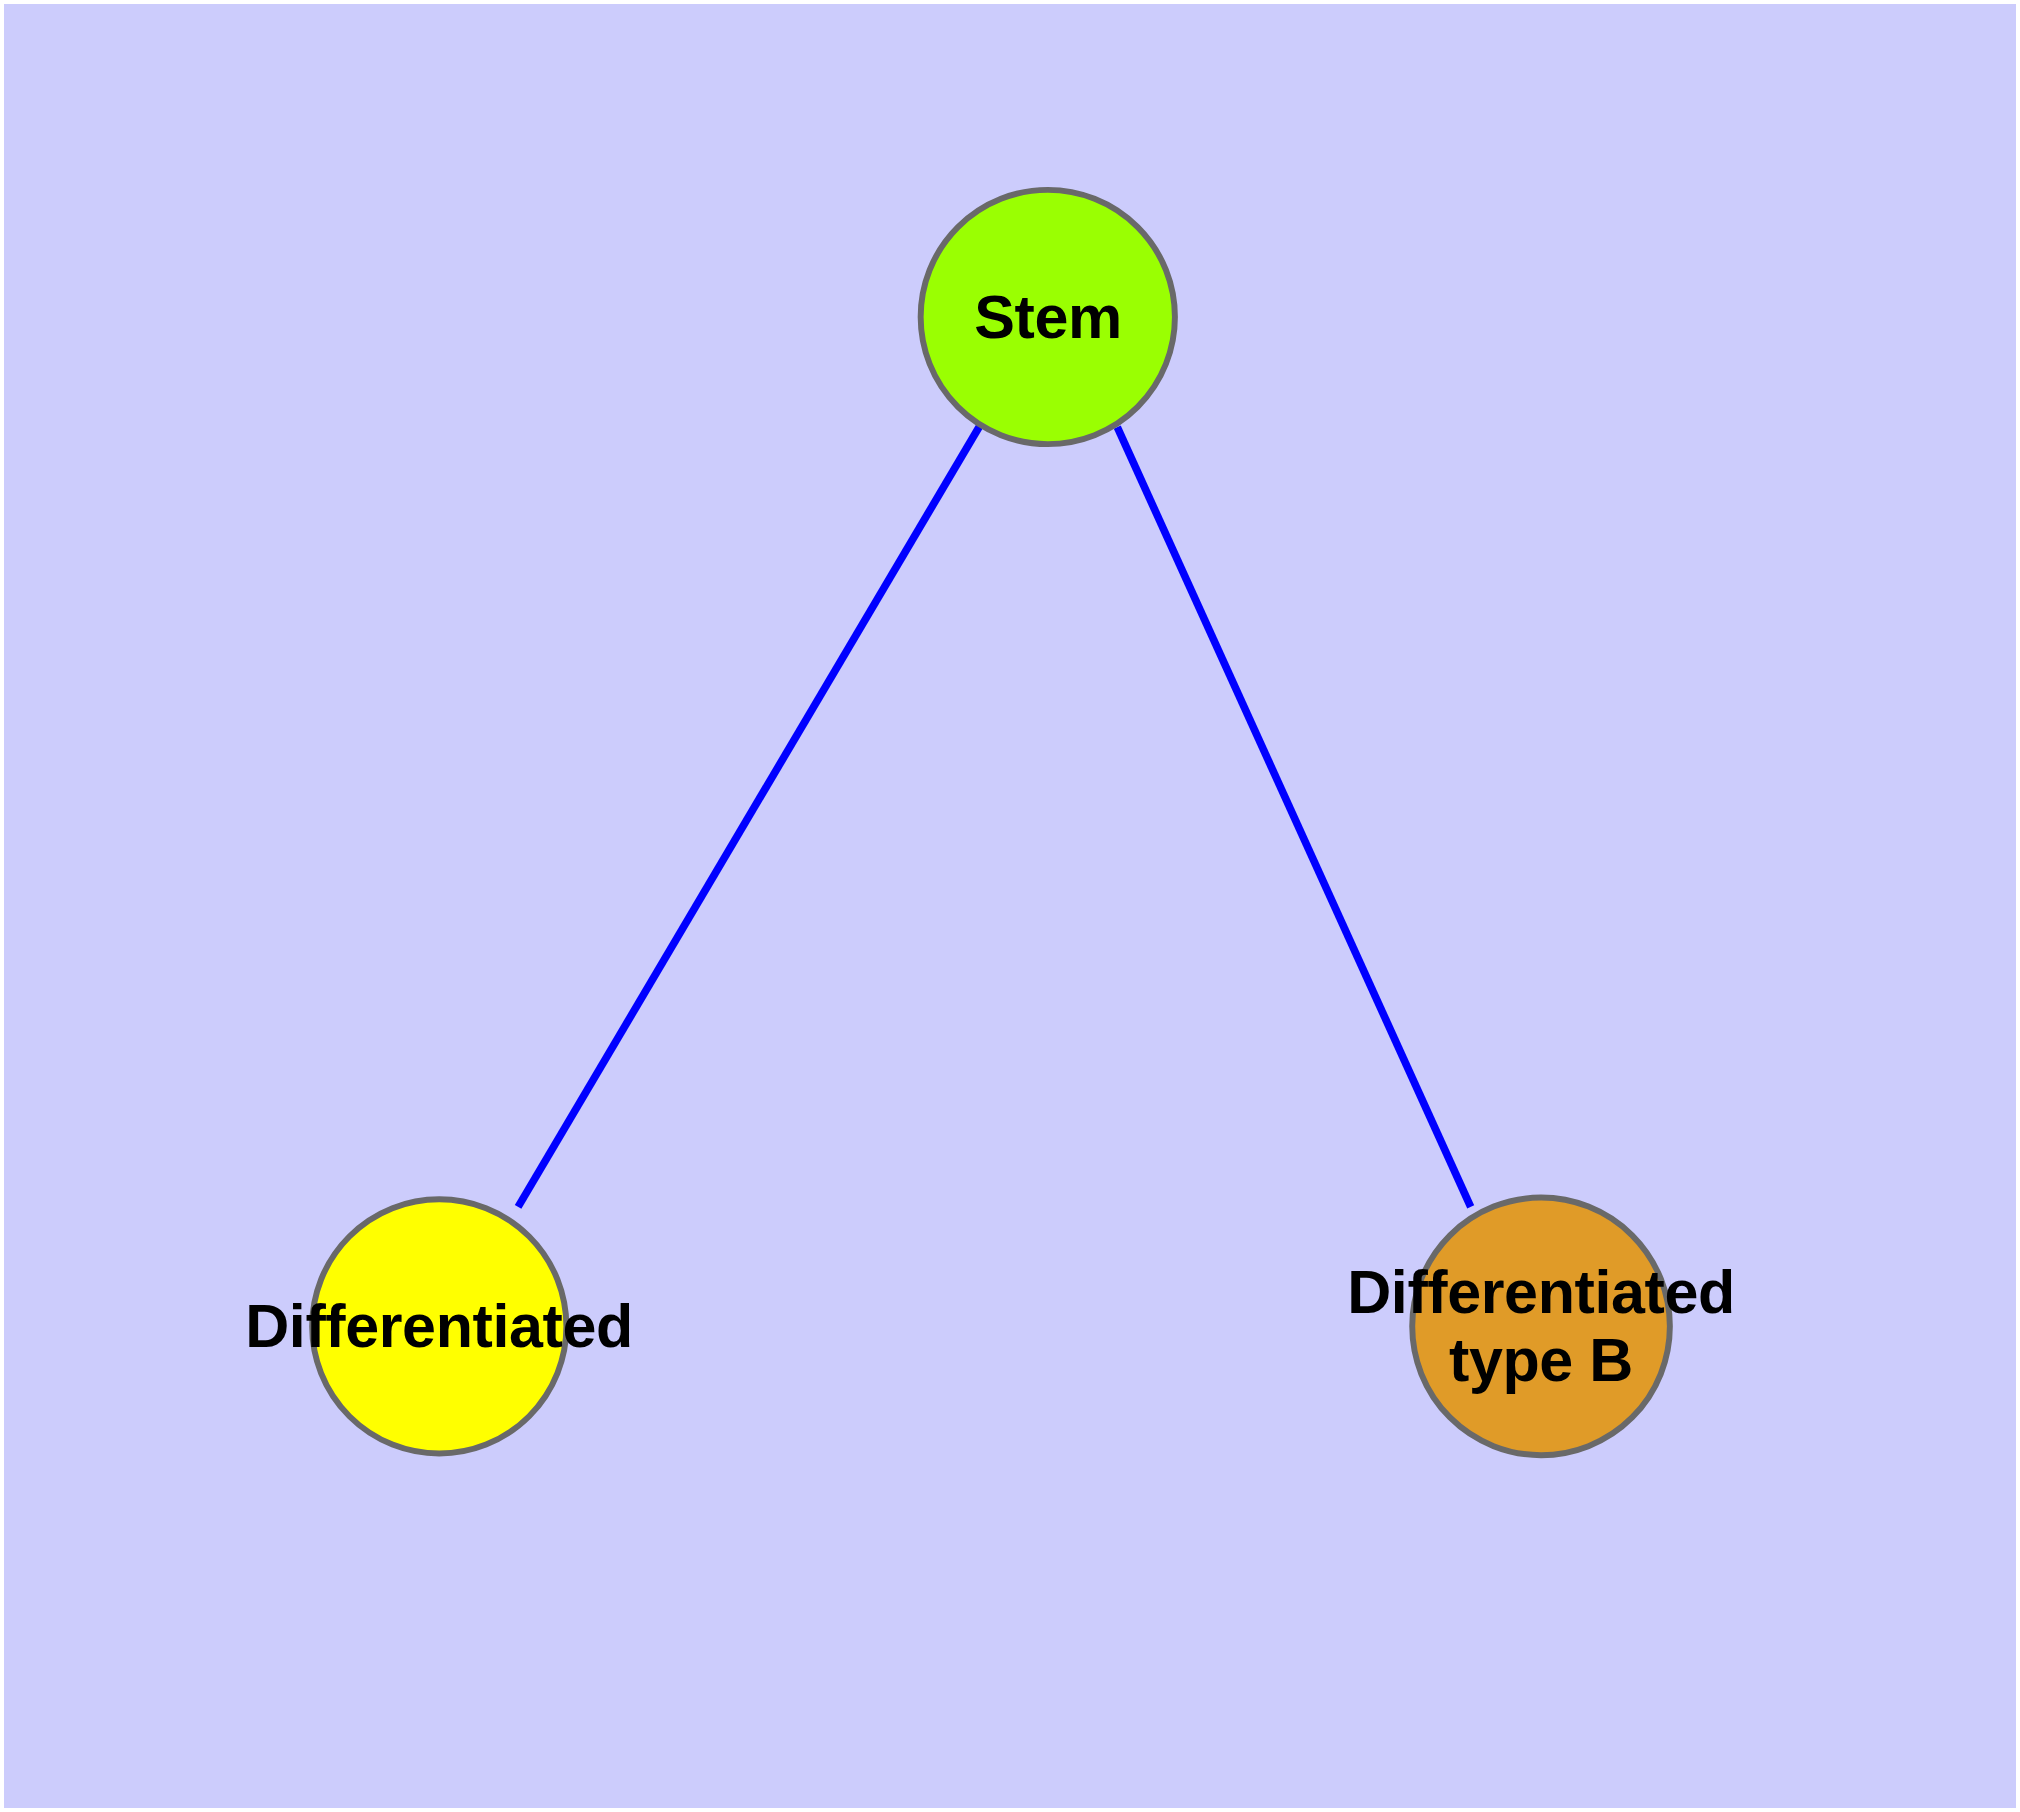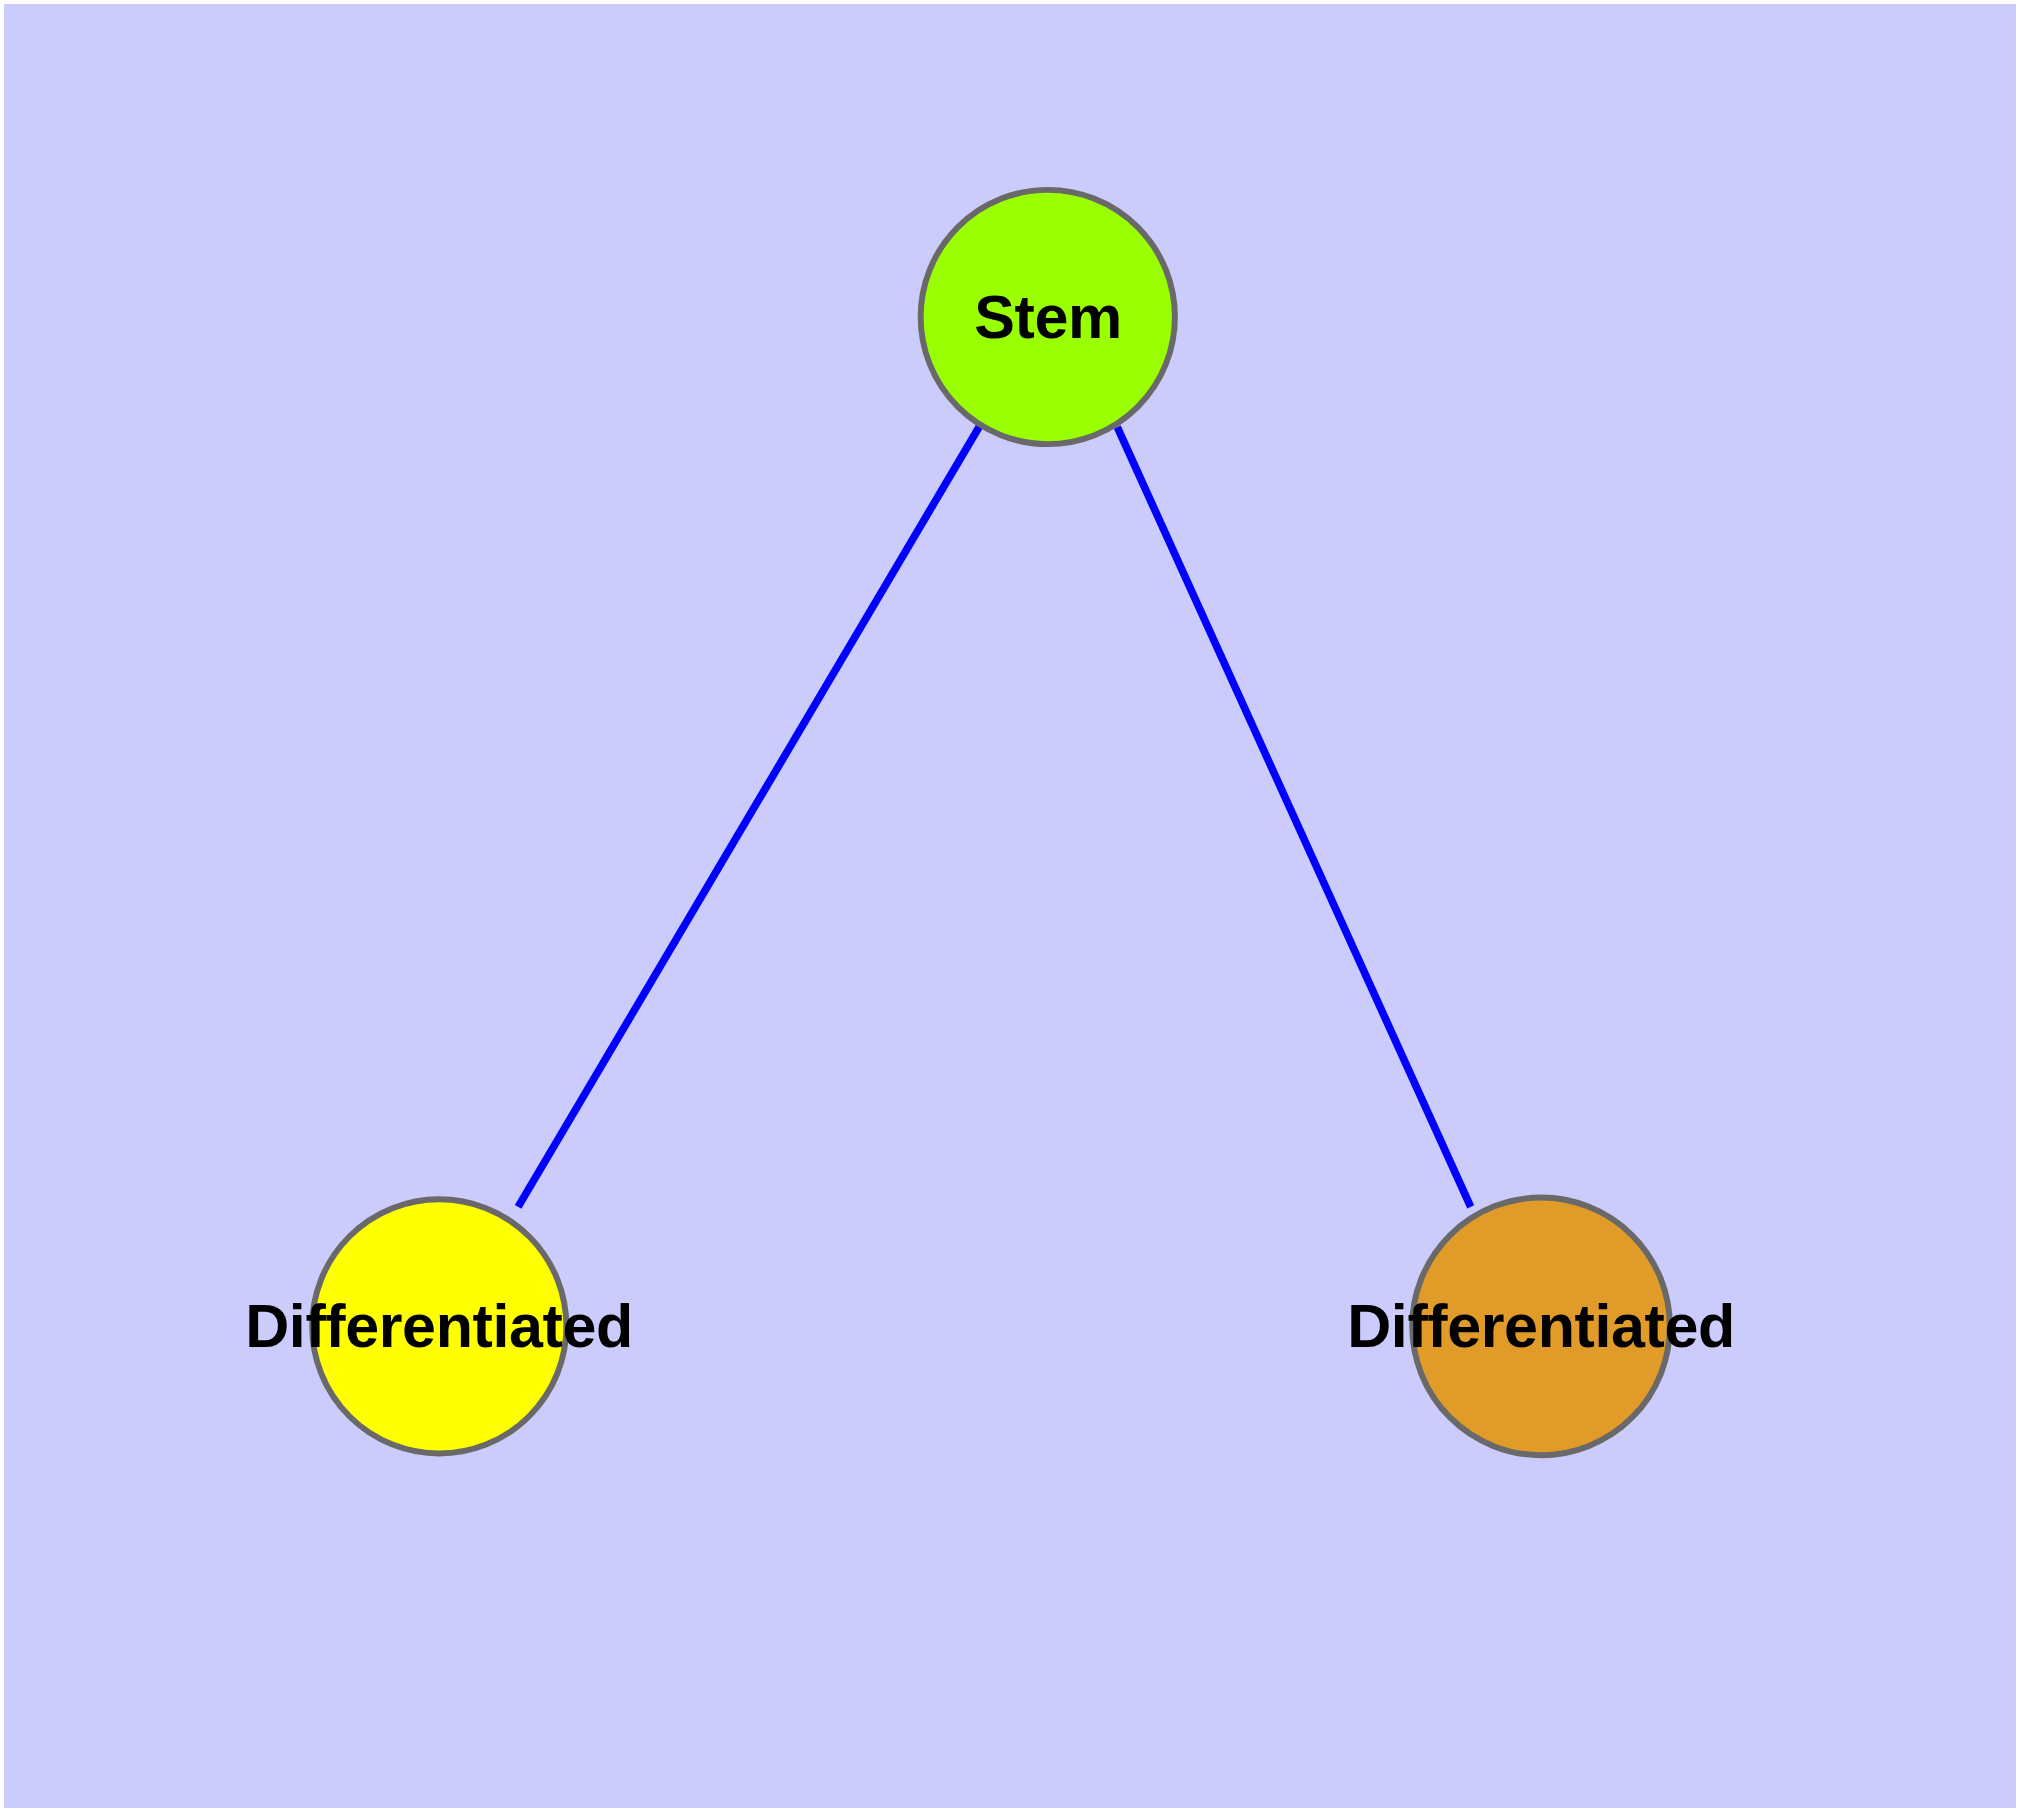--- a/index.html
+++ b/index.html
@@ -70,17 +70,18 @@
 
   <div id="label-layer">
       <div class="node-label single" style="left: 1048px; top: 317px; font-size: 61px; color: rgb(0, 0, 0);">
         <div>Stem</div>
       </div>
       <div class="node-label" style="left: 439px; top: 1326px; font-size: 61px; color: rgb(0, 0, 0);">
         <div>Differentiated</div>
       </div>
       <div class="node-label" style="left: 1541px; top: 1326px; font-size: 61px; color: rgb(0, 0, 0);">
         <div>Differentiated</div>
+        <div>type B</div>
       </div>
     </div>
 
 </div>
 
 
 </body></html>

